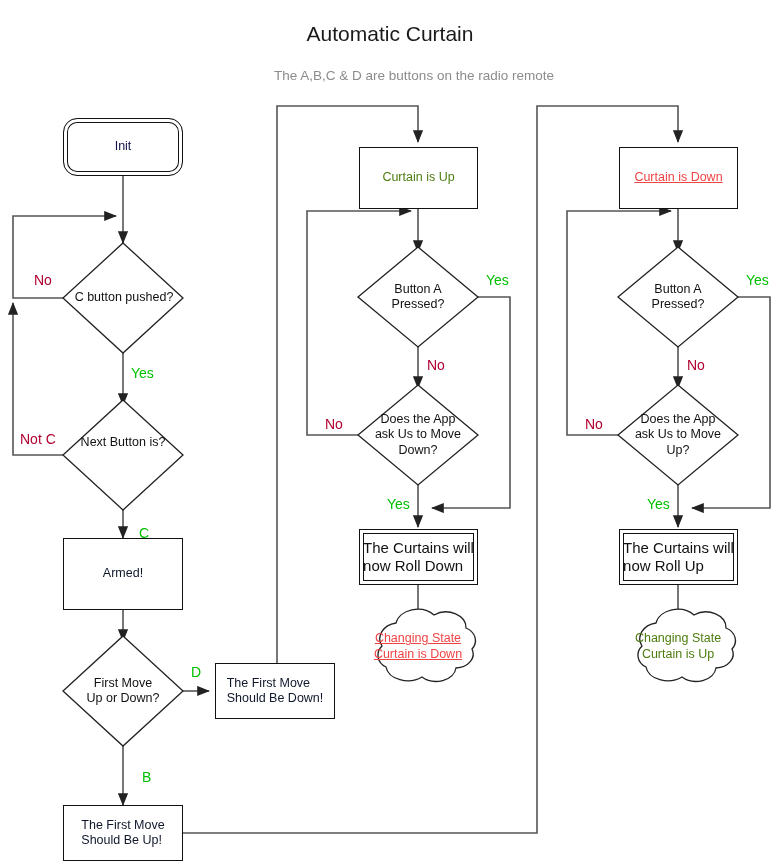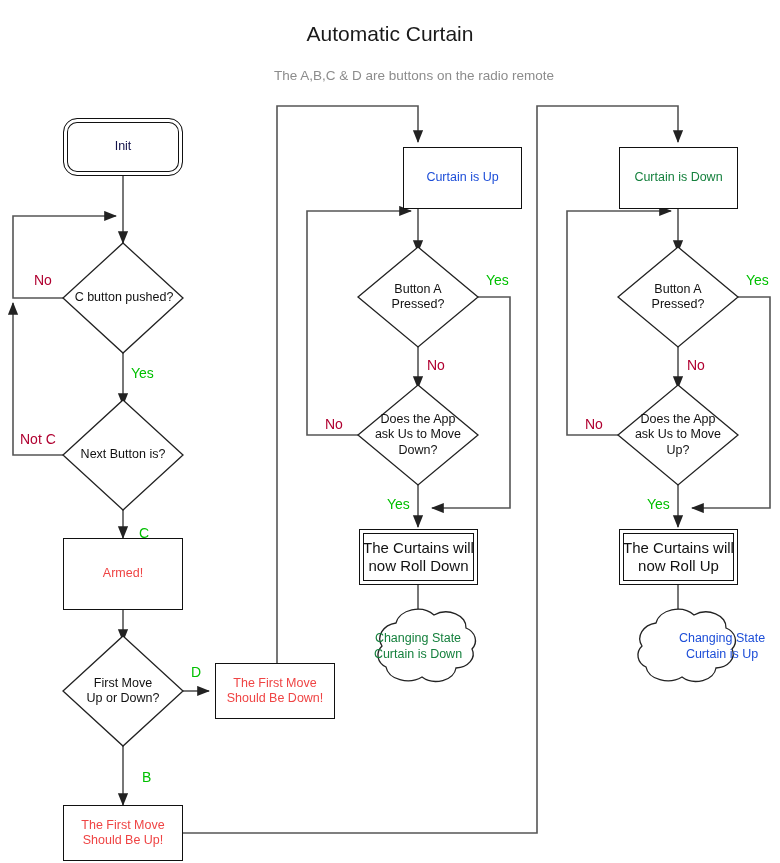--- a/index.html
+++ b/index.html
@@ -7,36 +7,36 @@
     width:780px;height:863px;position:relative;overflow:hidden;
     font-family:"Liberation Sans","DejaVu Sans",sans-serif;
     -webkit-font-smoothing:antialiased;
   }
   #canvas{position:absolute;left:0;top:0;width:780px;height:863px;}
   .hdr{position:absolute;text-align:center;white-space:nowrap;}
   #title{left:0;top:22px;width:780px;font-size:21px;color:#1a1a1a;text-align:center;}
   #subtitle{left:0;top:68px;width:780px;font-size:13.5px;color:#8c8c8c;padding-left:24px;}
 
   .node{position:absolute;box-sizing:border-box;display:flex;align-items:center;
-        justify-content:center;text-align:center;line-height:1.22;}
-  .rect{border:1px solid #111;background:#fff;font-size:12.5px;color:#ef4444;}
+        justify-content:center;line-height:1.22;}
+  .rect{border:1px solid #111;background:#fff;font-size:12.5px;color:#0f172a;}
   .dbl{border:1px solid #111;background:#fff;font-size:15px;color:#111;
        box-shadow:inset 0 0 0 3px #fff, inset 0 0 0 4px #111;}
   .term{border:1px solid #111;border-radius:14px;background:#fff;font-size:12.5px;
         color:#12124a;box-shadow:inset 0 0 0 3px #fff, inset 0 0 0 4px #111;}
   .diamond-txt{position:absolute;display:flex;align-items:center;justify-content:center;
         text-align:center;font-size:12.5px;color:#111;line-height:1.22;pointer-events:none;}
   .elabel{position:absolute;font-size:14px;white-space:nowrap;}
   .lbl-yes{color:#00c000;}
   .lbl-no{color:#b00030;}
   .lbl-key{color:#00c000;}
   .cloud-txt{position:absolute;display:flex;align-items:center;justify-content:center;
         text-align:center;font-size:12.5px;line-height:1.25;pointer-events:none;}
-  .orange{color:#1d4ed8;margin-left:44px;}
-  .blue{color:#15803d;}
+  .orange{color:#4d7c0f;}
+  .blue{color:#ef4444;text-decoration:underline;}
 </style>
 </head>
 <body>
 
 <div id="title" class="hdr">Automatic Curtain</div>
 <div id="subtitle" class="hdr">The A,B,C &amp; D are buttons on the radio remote</div>
 
 <svg id="canvas" viewBox="0 0 780 863" xmlns="http://www.w3.org/2000/svg">
   <defs>
     <marker id="ah" markerWidth="9" markerHeight="9" refX="7.4" refY="3.2" orient="auto" markerUnits="strokeWidth">
@@ -121,21 +121,21 @@
 
 <div class="node rect blue" style="left:619px;top:147px;width:119px;height:62px;">Curtain is Down</div>
 
 <div class="node dbl" style="left:359px;top:529px;width:119px;height:56px;white-space:pre-line;">The Curtains will
 now Roll Down</div>
 
 <div class="node dbl" style="left:619px;top:529px;width:119px;height:56px;white-space:pre-line;">The Curtains will
 now Roll Up</div>
 
 <div class="diamond-txt" style="left:64px;top:283px;width:120px;height:30px;">C button pushed?</div>
-<div class="diamond-txt" style="left:63px;top:440px;width:120px;height:30px;">Next Button is?</div>
+<div class="diamond-txt" style="left:63px;top:428px;width:120px;height:30px;">Next Button is?</div>
 <div class="diamond-txt" style="left:63px;top:673px;width:120px;height:36px;white-space:pre-line;">First Move
 Up or Down?</div>
 <div class="diamond-txt" style="left:358px;top:279px;width:120px;height:36px;white-space:pre-line;">Button A
 Pressed?</div>
 <div class="diamond-txt" style="left:358px;top:410px;width:120px;height:50px;white-space:pre-line;">Does the App
 ask Us to Move
 Down?</div>
 <div class="diamond-txt" style="left:618px;top:279px;width:120px;height:36px;white-space:pre-line;">Button A
 Pressed?</div>
 <div class="diamond-txt" style="left:618px;top:410px;width:120px;height:50px;white-space:pre-line;">Does the App

